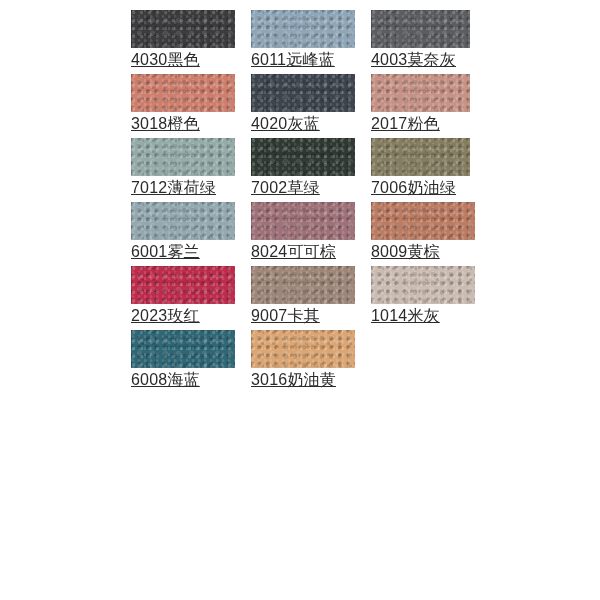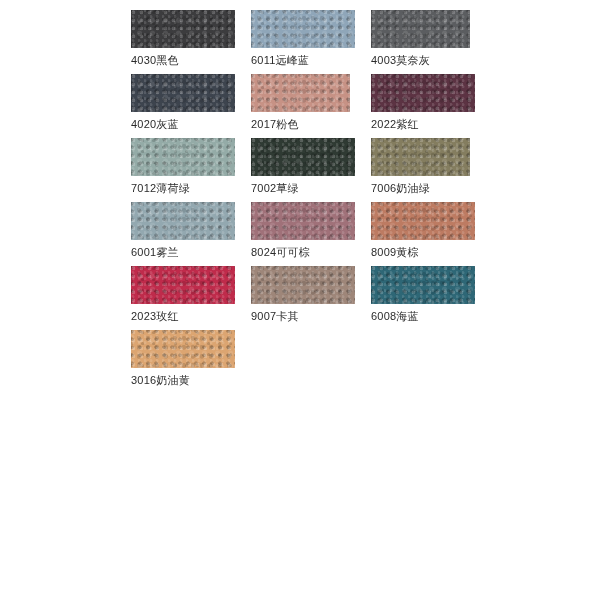--- a/index.html
+++ b/index.html
@@ -67,55 +67,56 @@
       radial-gradient(circle at 50% 40%, rgba(255,255,255,0.10) 0 2.2px, rgba(0,0,0,0) 3px),
       radial-gradient(circle at 20% 70%, rgba(0,0,0,0.12) 0 2px, rgba(0,0,0,0) 2.8px);
     background-size: 13px 13px, 9px 9px;
     background-position: 2px 5px, 6px 2px;
   }
 
   .swatch-label {
     position: absolute;
     left: 0;
     top: 42px;
-    font-size: 11px;
+    font-size: 16px;
     line-height: 16px;
     color: #2b2b2b;
     white-space: nowrap;
     letter-spacing: 0.2px;
+    text-decoration: underline;
   }
 </style>
 </head>
 <body>
 
 <div id="swatch-chart">
   <div class="swatch-grid">
       <div class="swatch-cell">
         <div class="swatch-chip" style="background-color: rgb(60, 60, 62);"></div>
         <div class="swatch-label">4030黑色</div>
       </div>
       <div class="swatch-cell">
         <div class="swatch-chip" style="background-color: rgb(143, 166, 185);"></div>
         <div class="swatch-label">6011远峰蓝</div>
       </div>
       <div class="swatch-cell col-3">
         <div class="swatch-chip" style="background-color: rgb(91, 93, 96);"></div>
         <div class="swatch-label">4003莫奈灰</div>
       </div>
       <div class="swatch-cell">
+        <div class="swatch-chip" style="background-color: rgb(207, 126, 108);"></div>
+        <div class="swatch-label">3018橙色</div>
+      </div>
+      <div class="swatch-cell">
         <div class="swatch-chip" style="background-color: rgb(61, 68, 78);"></div>
         <div class="swatch-label">4020灰蓝</div>
       </div>
       <div class="swatch-cell col-3">
         <div class="swatch-chip" style="background-color: rgb(199, 146, 133);"></div>
         <div class="swatch-label">2017粉色</div>
-      </div>
-      <div class="swatch-cell">
-        <div class="swatch-chip" style="background-color: rgb(92, 51, 67);"></div>
-        <div class="swatch-label">2022紫红</div>
       </div>
       <div class="swatch-cell">
         <div class="swatch-chip" style="background-color: rgb(148, 171, 167);"></div>
         <div class="swatch-label">7012薄荷绿</div>
       </div>
       <div class="swatch-cell">
         <div class="swatch-chip" style="background-color: rgb(47, 58, 51);"></div>
         <div class="swatch-label">7002草绿</div>
       </div>
       <div class="swatch-cell col-3">
@@ -136,20 +137,24 @@
       </div>
       <div class="swatch-cell">
         <div class="swatch-chip" style="background-color: rgb(191, 43, 75);"></div>
         <div class="swatch-label">2023玫红</div>
       </div>
       <div class="swatch-cell">
         <div class="swatch-chip" style="background-color: rgb(158, 134, 121);"></div>
         <div class="swatch-label">9007卡其</div>
       </div>
       <div class="swatch-cell">
+        <div class="swatch-chip" style="background-color: rgb(203, 188, 177);"></div>
+        <div class="swatch-label">1014米灰</div>
+      </div>
+      <div class="swatch-cell">
         <div class="swatch-chip" style="background-color: rgb(46, 103, 118);"></div>
         <div class="swatch-label">6008海蓝</div>
       </div>
       <div class="swatch-cell">
         <div class="swatch-chip" style="background-color: rgb(220, 165, 113);"></div>
         <div class="swatch-label">3016奶油黄</div>
       </div>
     </div>
 </div>
 

